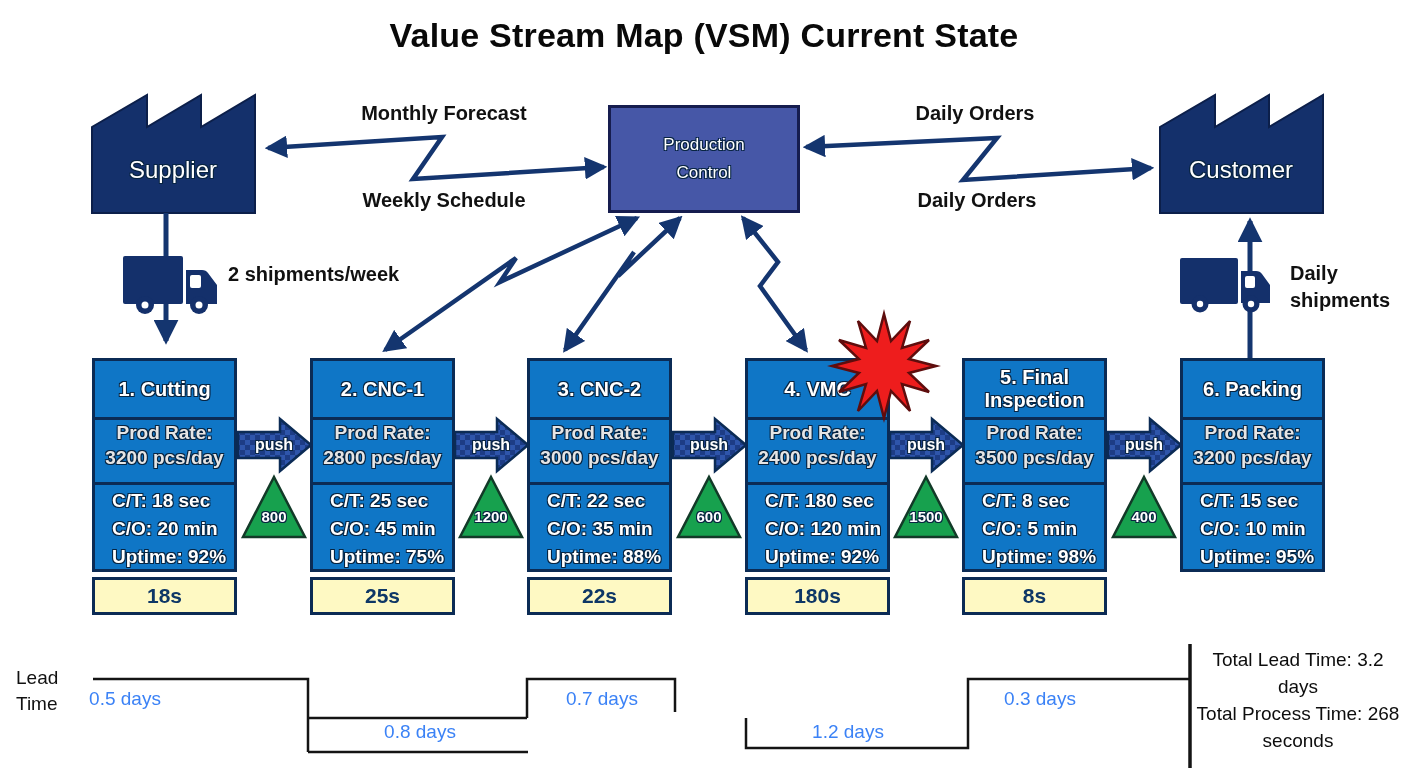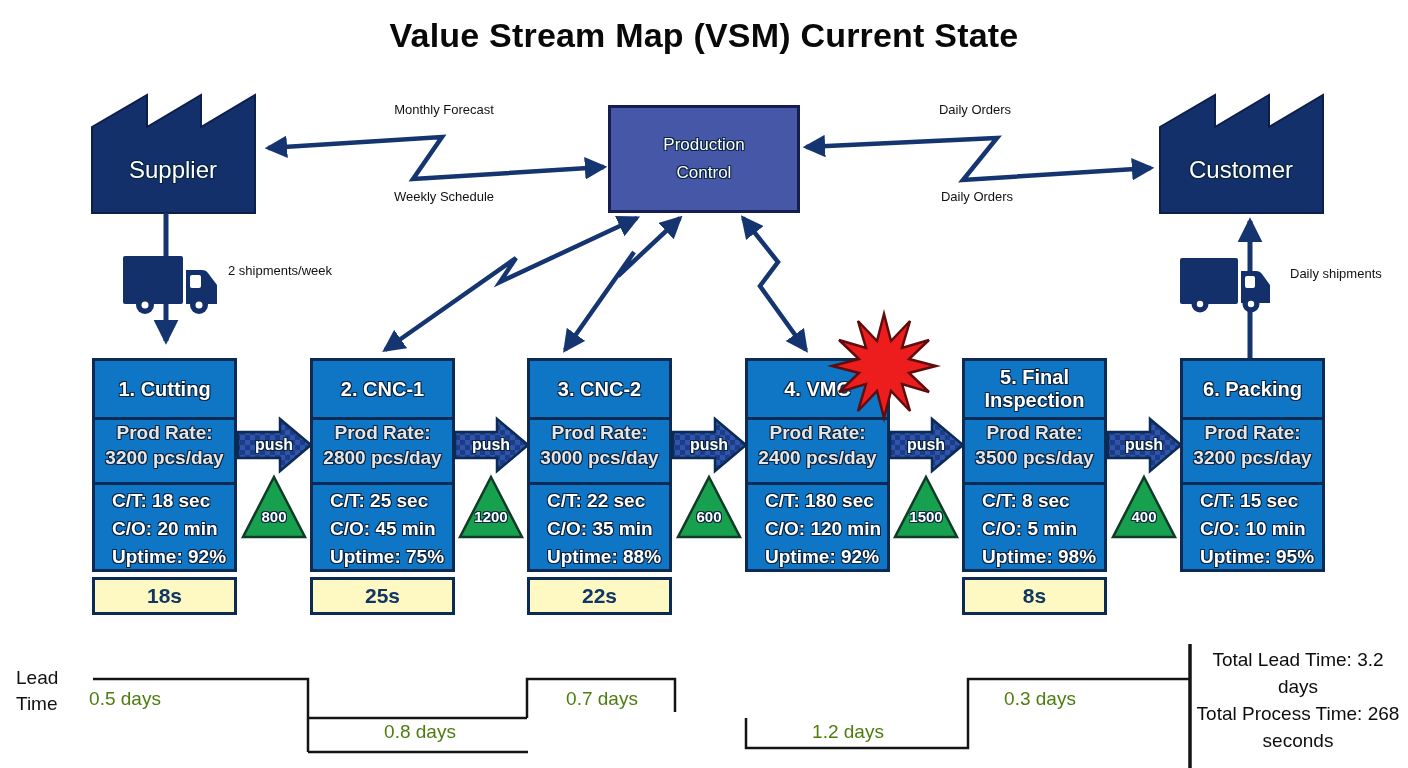--- a/index.html
+++ b/index.html
@@ -9,21 +9,21 @@
   }
   svg.layer { position:absolute; left:0; top:0; }
   #bg  { z-index:1; }
   #fg  { z-index:3; pointer-events:none; }
   .txt { position:absolute; z-index:4; color:#111111; }
   .center { text-align:center; }
   #title {
     left:0; top:16px; width:1408px; text-align:center;
     font-size:34px; font-weight:600; letter-spacing:0.2px; color:#090909;
   }
-  .flowlabel { font-size:13px; font-weight:400; }
+  .flowlabel { font-size:20px; font-weight:700; }
   .outlined {
     text-shadow:-1px -1px 0 #082440, 1px -1px 0 #082440,
                 -1px 1px 0 #082440, 1px 1px 0 #082440;
   }
   .entity-label {
     position:absolute; z-index:4; color:#ffffff; font-size:24px; font-weight:500;
     text-align:center;
   }
   #pc-box {
     position:absolute; z-index:2; left:608px; top:105px; width:192px; height:108px;
@@ -61,21 +61,21 @@
     display:flex; align-items:center; justify-content:center;
   }
   .push-label {
     position:absolute; z-index:4; top:434px; width:70px; text-align:center;
     color:#ffffff; font-size:16px; font-weight:600; line-height:22px;
   }
   .inv-label {
     position:absolute; z-index:4; top:509px; width:60px; text-align:center;
     color:#ffffff; font-size:15px; font-weight:600; line-height:16px;
   }
-  .ladder-label { font-size:19px; font-weight:500; color:#4d7c0f; }
+  .ladder-label { font-size:19px; font-weight:500; color:#3b82f6; }
   #lead-time-label { left:16px; top:665px; width:58px; font-size:19px; line-height:26px; font-weight:500; }
   #totals {
     left:1194px; top:646px; width:208px; text-align:center;
     font-size:19px; line-height:27px; font-weight:500; color:#0d0d0d;
   }
 </style>
 </head>
 <body>
 
 <div id="stage">
@@ -210,20 +210,21 @@
     <div class="pbox-rate outlined">
       <div>Prod Rate:</div>
       <div>2400 pcs/day</div>
     </div>
     <div class="pbox-data outlined">
       <div>C/T: 180 sec</div>
       <div>C/O: 120 min</div>
       <div>Uptime: 92%</div>
     </div>
   </div>
+  <div class="pstrip" style="left:745px;">180s</div>
 
   <div class="pbox" style="left:962px;">
     <div class="pbox-title outlined">5. Final Inspection</div>
     <div class="pbox-rate outlined">
       <div>Prod Rate:</div>
       <div>3500 pcs/day</div>
     </div>
     <div class="pbox-data outlined">
       <div>C/T: 8 sec</div>
       <div>C/O: 5 min</div>

